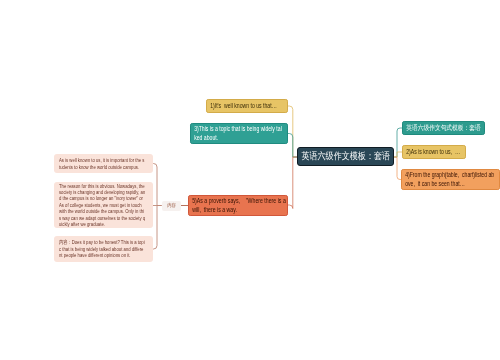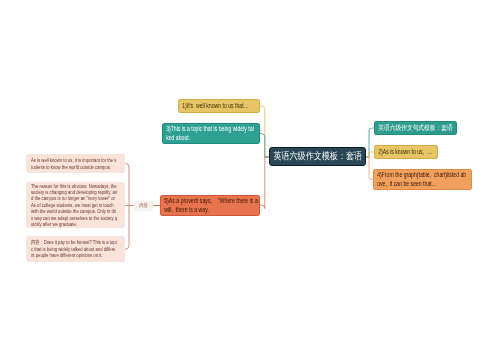--- a/index.html
+++ b/index.html
@@ -1,19 +1,19 @@
 <!DOCTYPE html>
 <html><head>
 <meta charset="utf-8">
 <title>mindmap</title>
 <style>
   html,body{margin:0;padding:0;}
   body{width:500px;height:360px;background:#ffffff;
        font-family:"Liberation Sans",sans-serif;overflow:hidden;}
-  #canvas{position:relative;width:400px;height:360px;}
+  #canvas{position:relative;width:400px;height:360px;margin-left:28px;}
   svg.links{position:absolute;left:0;top:0;width:500px;height:360px;pointer-events:none;}
   .node{position:absolute;box-sizing:border-box;border-radius:2.2px;display:flex;
         align-items:center;}
   .node .txt{display:block;width:100%;}
 
   
   .center{left:269px;top:147px;width:97px;height:19px;background:#2a4756;
           border-radius:3px;justify-content:center;overflow:hidden;
           border:0.8px solid #101c24;}
   .center .txt{color:#fff;font-size:9.6px;text-align:center;width:auto;

